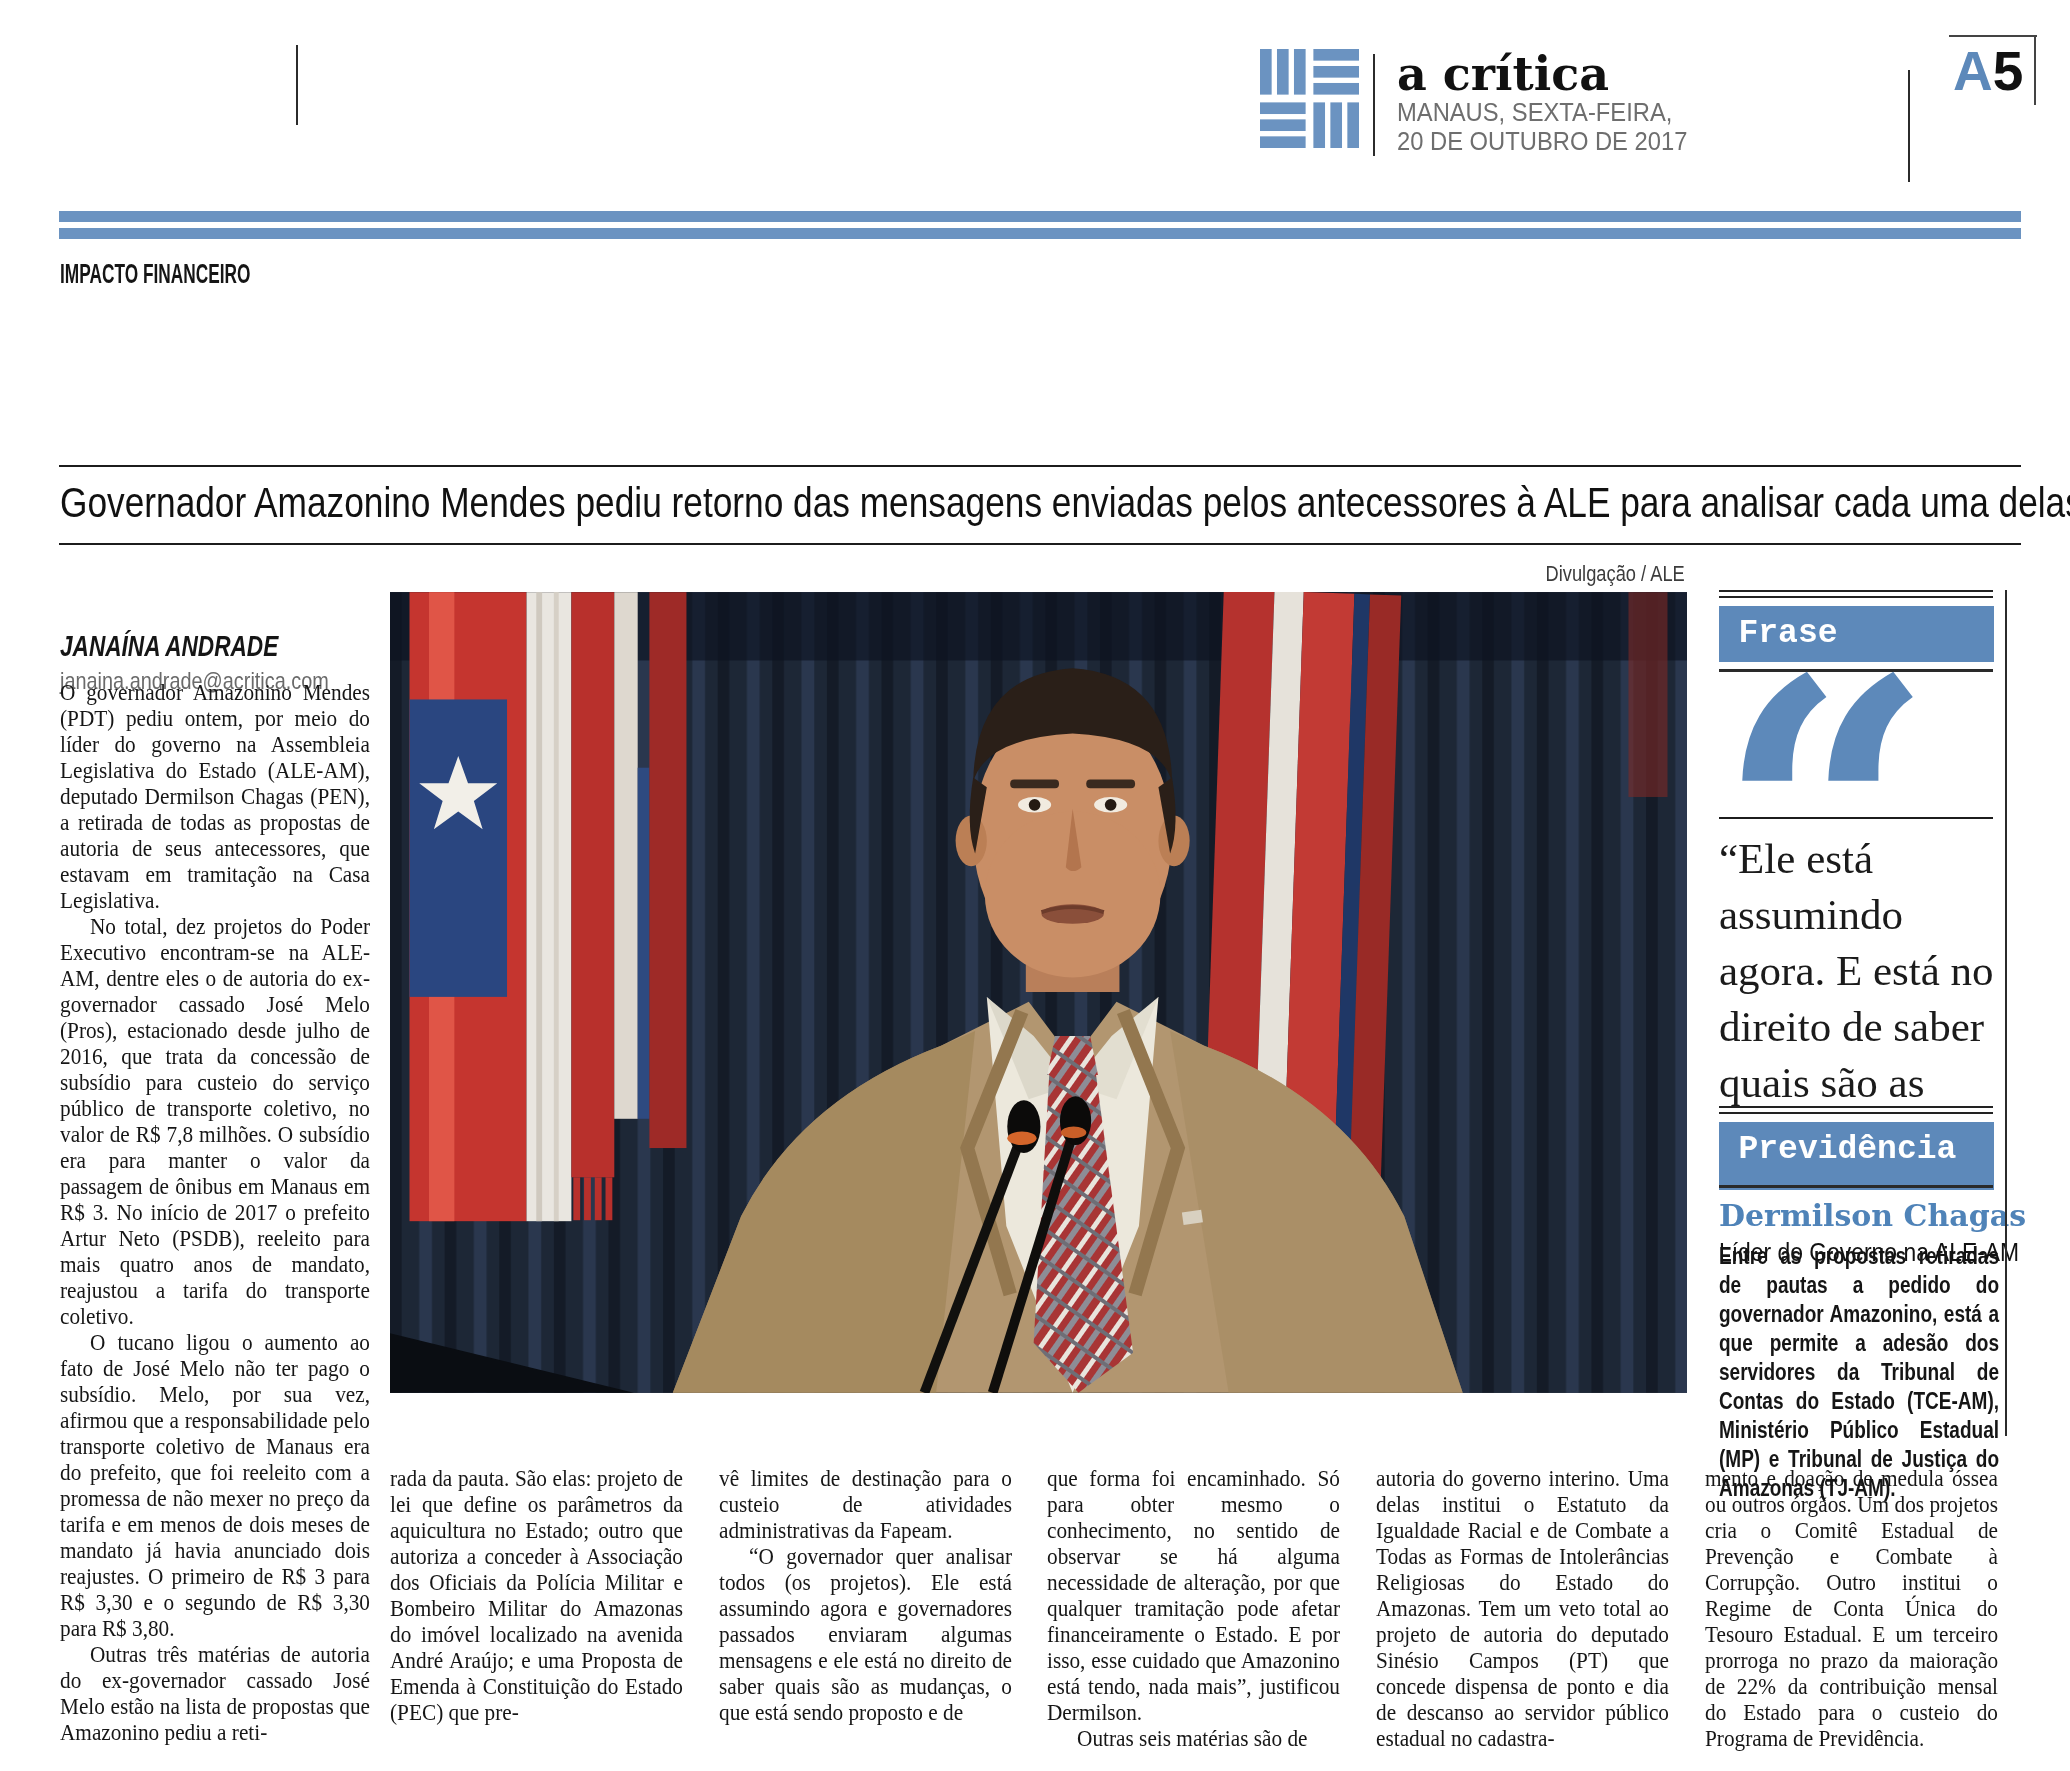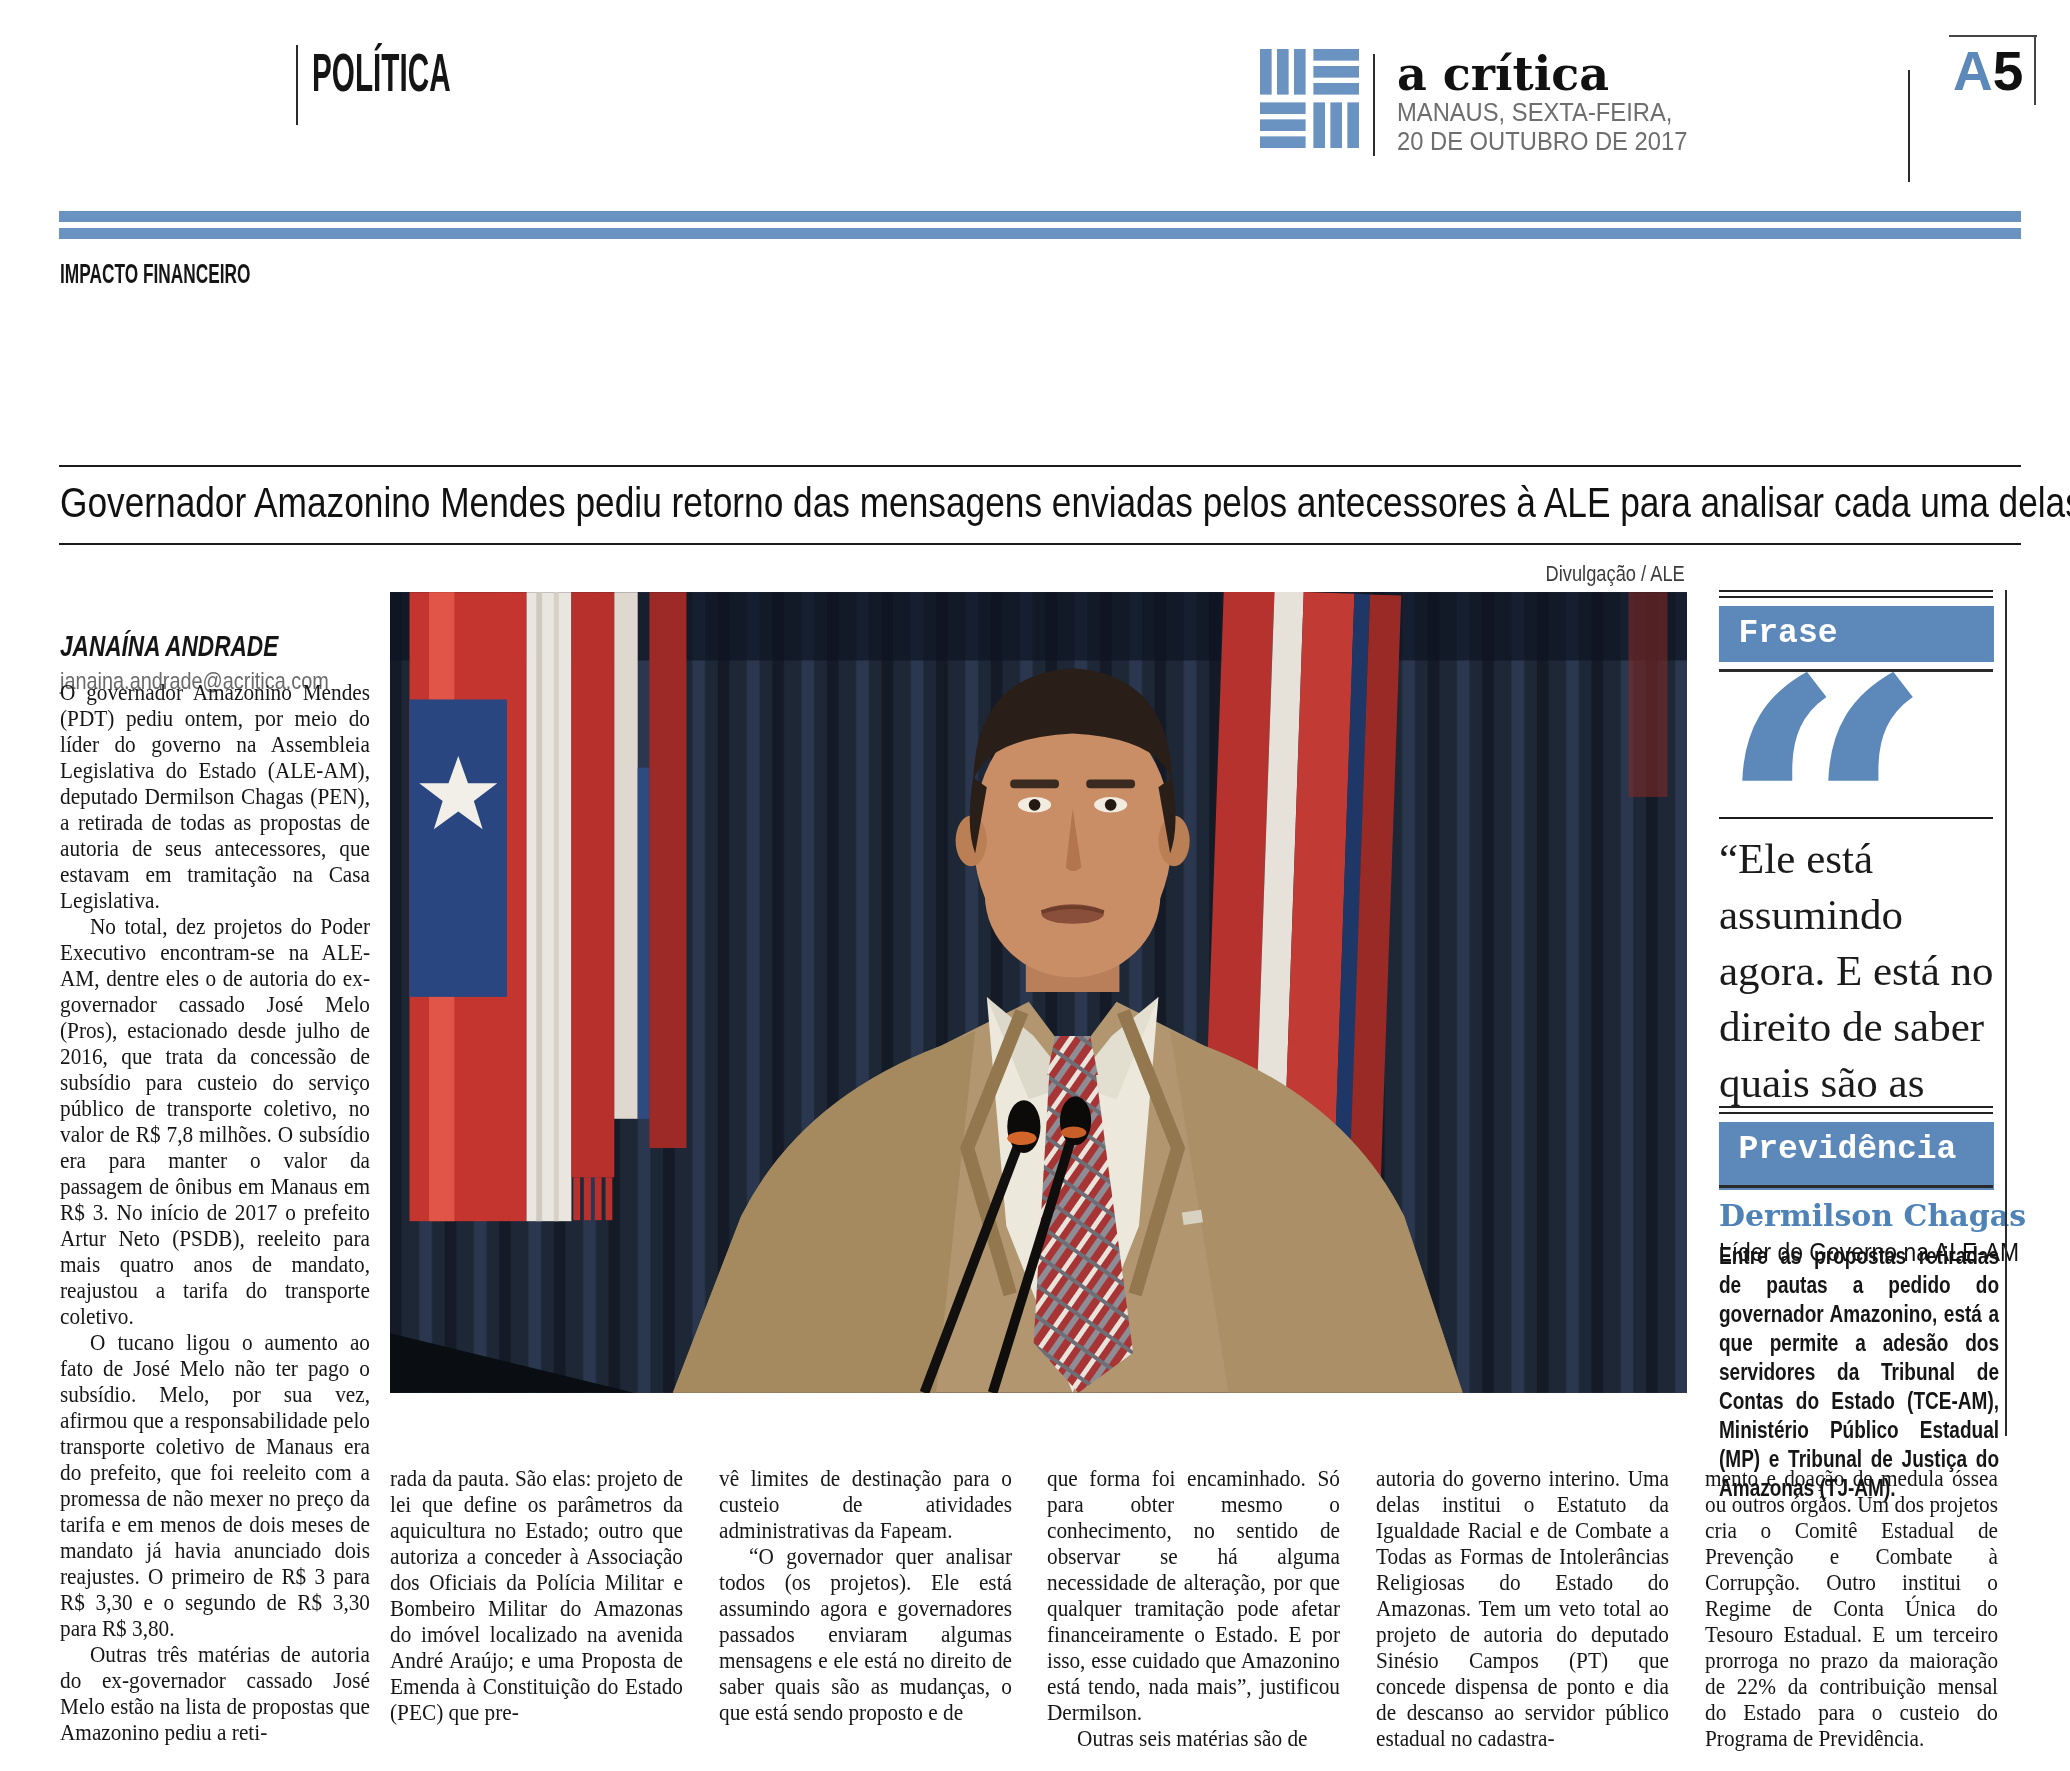--- a/index.html
+++ b/index.html
@@ -47,23 +47,20 @@
 </style>
 </head>
 <body>
 
 <div class="page">
 
   <div class="abs crop" style="left:1949px;top:35px;width:88px;height:2px;"></div>
   <div class="abs crop" style="left:2034px;top:35px;width:2px;height:70px;"></div>
 
   <div class="abs vline" style="left:296px;top:45px;height:80px;"></div>
-  <div class="abs" style="left:312px;top:41px;">
-    <span class="sx section-title">POLÍTICA</span>
-  </div>
 
   <svg class="abs" style="left:1260px;top:49px;" width="99" height="99" viewBox="0 0 102 102">
     <g fill="#6b93c1">
       <rect x="0" y="0" width="12" height="47"></rect>
         <rect x="17.5" y="0" width="12" height="47"></rect>
         <rect x="35" y="0" width="12" height="47"></rect>
       <rect x="55" y="0" width="47" height="12"></rect>
         <rect x="55" y="17.5" width="47" height="12"></rect>
         <rect x="55" y="35" width="47" height="12"></rect>
       <rect x="0" y="55" width="47" height="12"></rect>

